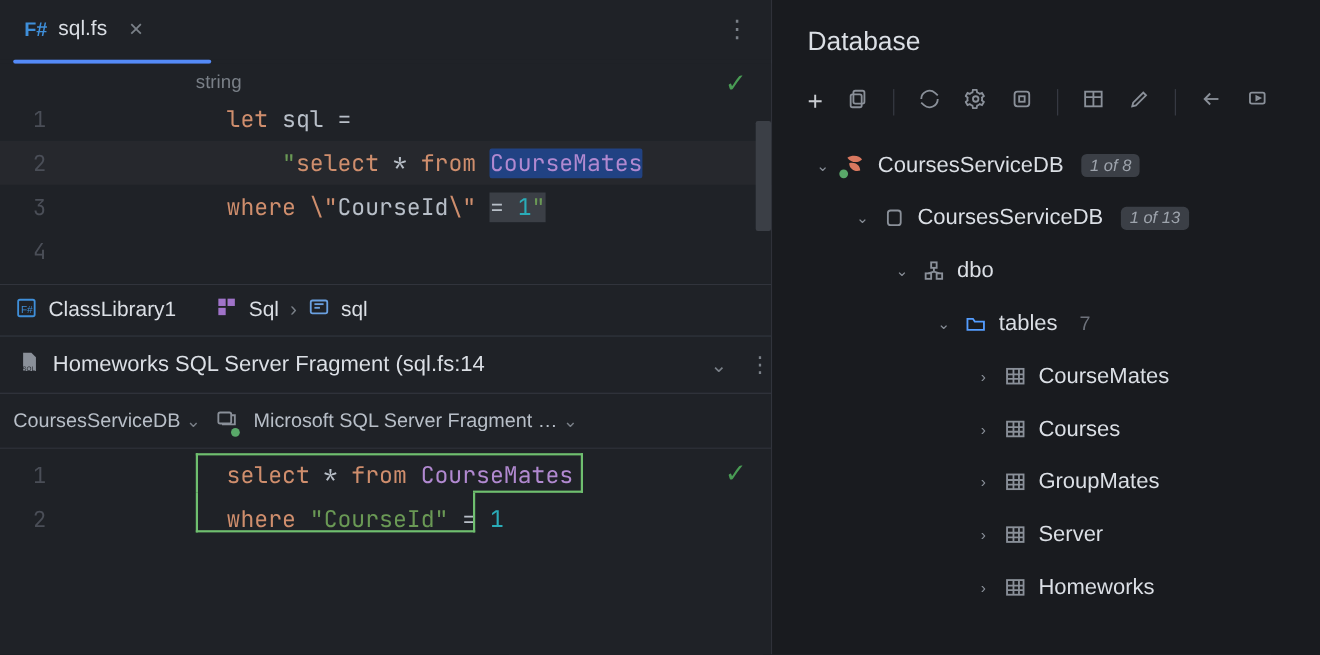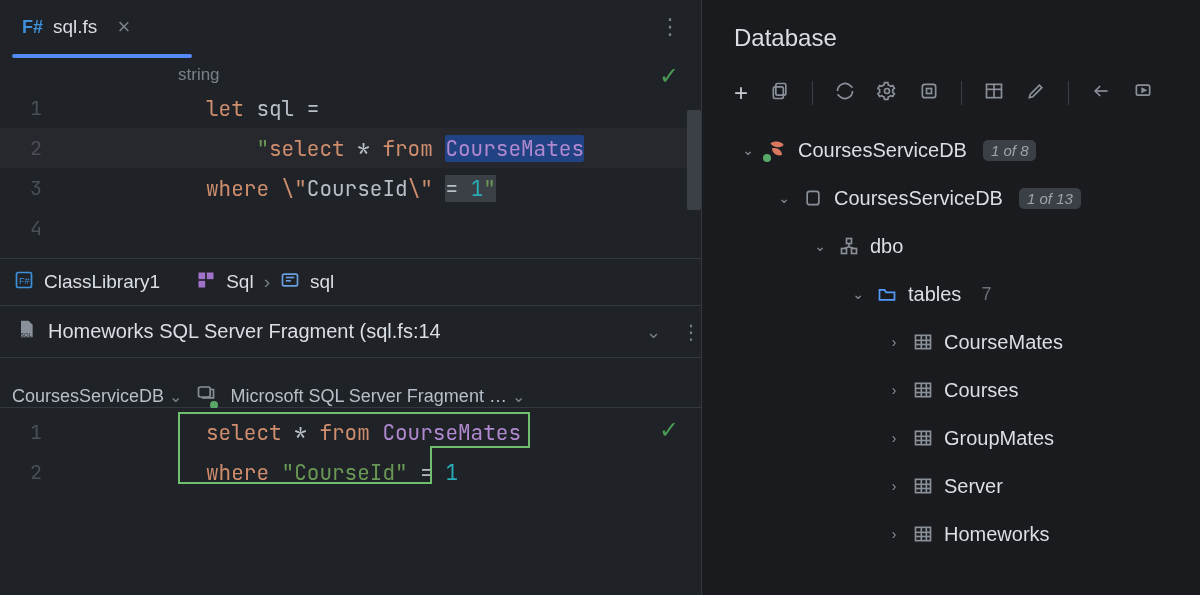--- a/index.html
+++ b/index.html
@@ -48,21 +48,21 @@
   .check-top { position:absolute; top:4px; right:22px; color:var(--ok-green); font-size:24px;}
   .scrollbar-right { position:absolute; right:0; top:52px; width:14px; height:100px; background:#3b3f46; border-radius:2px;}
   
   .breadcrumb { height:48px; display:flex; align-items:center; gap:10px; padding-left:14px; border-top:1px solid var(--border); border-bottom:1px solid var(--border); font-size:19px; color:var(--text-title); background:var(--bg);}
   .breadcrumb .sep { color:var(--text-dim);}
   
   .frag-header { height:52px; display:flex; align-items:center; padding-left:16px; gap:12px; border-bottom:1px solid var(--border); font-size:20px; color:var(--text-title); position:relative;}
   .frag-header .chev { color:var(--text-dim); font-size:18px; cursor:pointer;}
   .frag-header .kebab2 { color:var(--text-dim); font-size:20px; margin-left:8px; cursor:pointer;}
   
-  .sql-toolbar { height:50px; display:flex; align-items:flex-end; gap:14px; padding-left:12px; border-bottom:1px solid var(--border); font-size:18px; color:var(--text);}
+  .sql-toolbar { height:50px; display:flex; align-items:center; gap:14px; padding-left:12px; border-bottom:1px solid var(--border); font-size:18px; color:var(--text);}
   .sql-toolbar .chev { color:var(--text-dim); font-size:16px;}
   
   .code-area-bottom { position:relative; flex:1; background:var(--bg);}
   .sel-border { position:absolute; border:2px solid #6fbf6f; pointer-events:none;}
   .check-bot { position:absolute; top:8px; right:22px; color:var(--ok-green); font-size:24px;}
   
   
   .db-title { font-size:24px; color:var(--text-title); padding:24px 0 18px 32px; font-weight:500;}
   .db-toolbar { display:flex; align-items:center; gap:22px; padding-left:32px; height:46px; position:relative;}
   .db-toolbar .ico { color:#8a9099; font-size:19px; cursor:pointer;}

